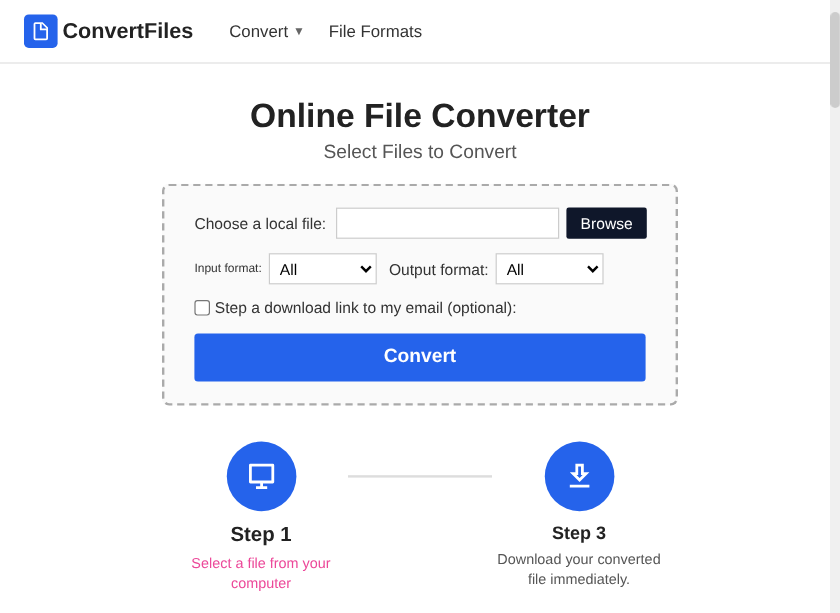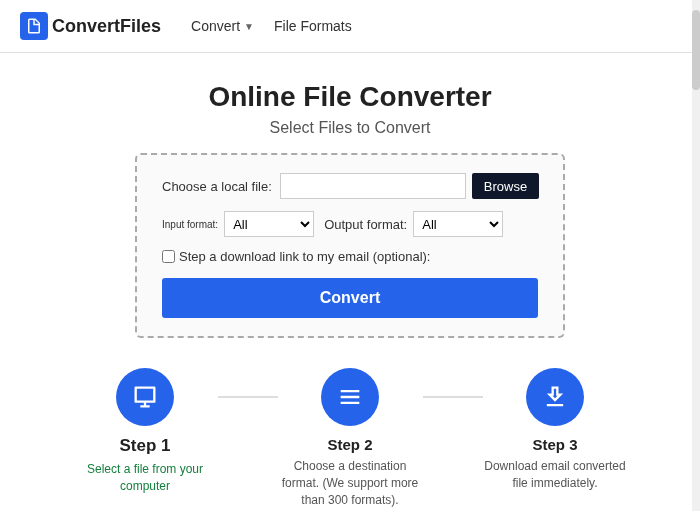--- a/index.html
+++ b/index.html
@@ -66,43 +66,34 @@
 
 <div style="display:flex; justify-content:center; align-items:flex-start; padding:10px 30px 20px; gap:0;">
 
   <div style="display:flex; flex-direction:column; align-items:center; width:145px; text-align:center;">
     <div style="width:58px; height:58px; background:#2563eb; border-radius:50%; display:flex; align-items:center; justify-content:center; margin-bottom:10px;">
       <svg width="28" height="28" viewBox="0 0 24 24" fill="white">
         <path d="M20 3H4a1 1 0 0 0-1 1v12a1 1 0 0 0 1 1h7v2H8v2h8v-2h-3v-2h7a1 1 0 0 0 1-1V4a1 1 0 0 0-1-1zm-1 12H5V5h14v10z"></path>
       </svg>
     </div>
     <h3 style="font-size:17px; font-weight:bold; margin-bottom:5px; color:#222;">Step 1</h3>
-    <p style="font-size:12px; color:#15803d; line-height:1.4;">Select a file from your computer</p>
+    <p style="font-size:12px; color:#ec4899; line-height:1.4;">Select a file from your computer</p>
   </div>
 
   <div style="width:60px; height:2px; background:#ddd; margin-top:28px;"></div>
 
-  <div style="display:flex; flex-direction:column; align-items:center; width:145px; text-align:center;">
-    <div style="width:58px; height:58px; background:#2563eb; border-radius:50%; display:flex; align-items:center; justify-content:center; margin-bottom:10px;">
-      <svg width="28" height="28" viewBox="0 0 24 24" fill="white">
-        <path d="M4 6h16v2H4zm0 5h16v2H4zm0 5h16v2H4z"></path>
-      </svg>
-    </div>
-    <h3 style="font-size:15px; font-weight:bold; margin-bottom:5px; color:#222;">Step 2</h3>
-    <p style="font-size:12px; color:#555; line-height:1.4;">Choose a destination format. (We support more than 300 formats).</p>
-  </div>
 
   <div style="width:60px; height:2px; background:#ddd; margin-top:28px;"></div>
 
   <div style="display:flex; flex-direction:column; align-items:center; width:145px; text-align:center;">
     <div style="width:58px; height:58px; background:#2563eb; border-radius:50%; display:flex; align-items:center; justify-content:center; margin-bottom:10px;">
       <svg width="28" height="28" viewBox="0 0 24 24" fill="white">
         <path d="M19 9h-4V3H9v6H5l7 7 7-7zm-8 2V5h2v6h1.17L12 13.17 9.83 11H11zm-6 7h14v2H5z"></path>
       </svg>
     </div>
     <h3 style="font-size:15px; font-weight:bold; margin-bottom:5px; color:#222;">Step 3</h3>
-    <p style="font-size:12px; color:#555; line-height:1.4;">Download email converted file immediately.</p>
+    <p style="font-size:12px; color:#555; line-height:1.4;">Download your converted file immediately.</p>
   </div>
 </div>
 
 <div style="position:fixed; right:0; top:0; bottom:0; width:8px; background:#f0f0f0;">
   <div style="width:8px; height:80px; background:#ccc; border-radius:4px; position:absolute; top:10px;"></div>
 </div>
 
 </body></html>

